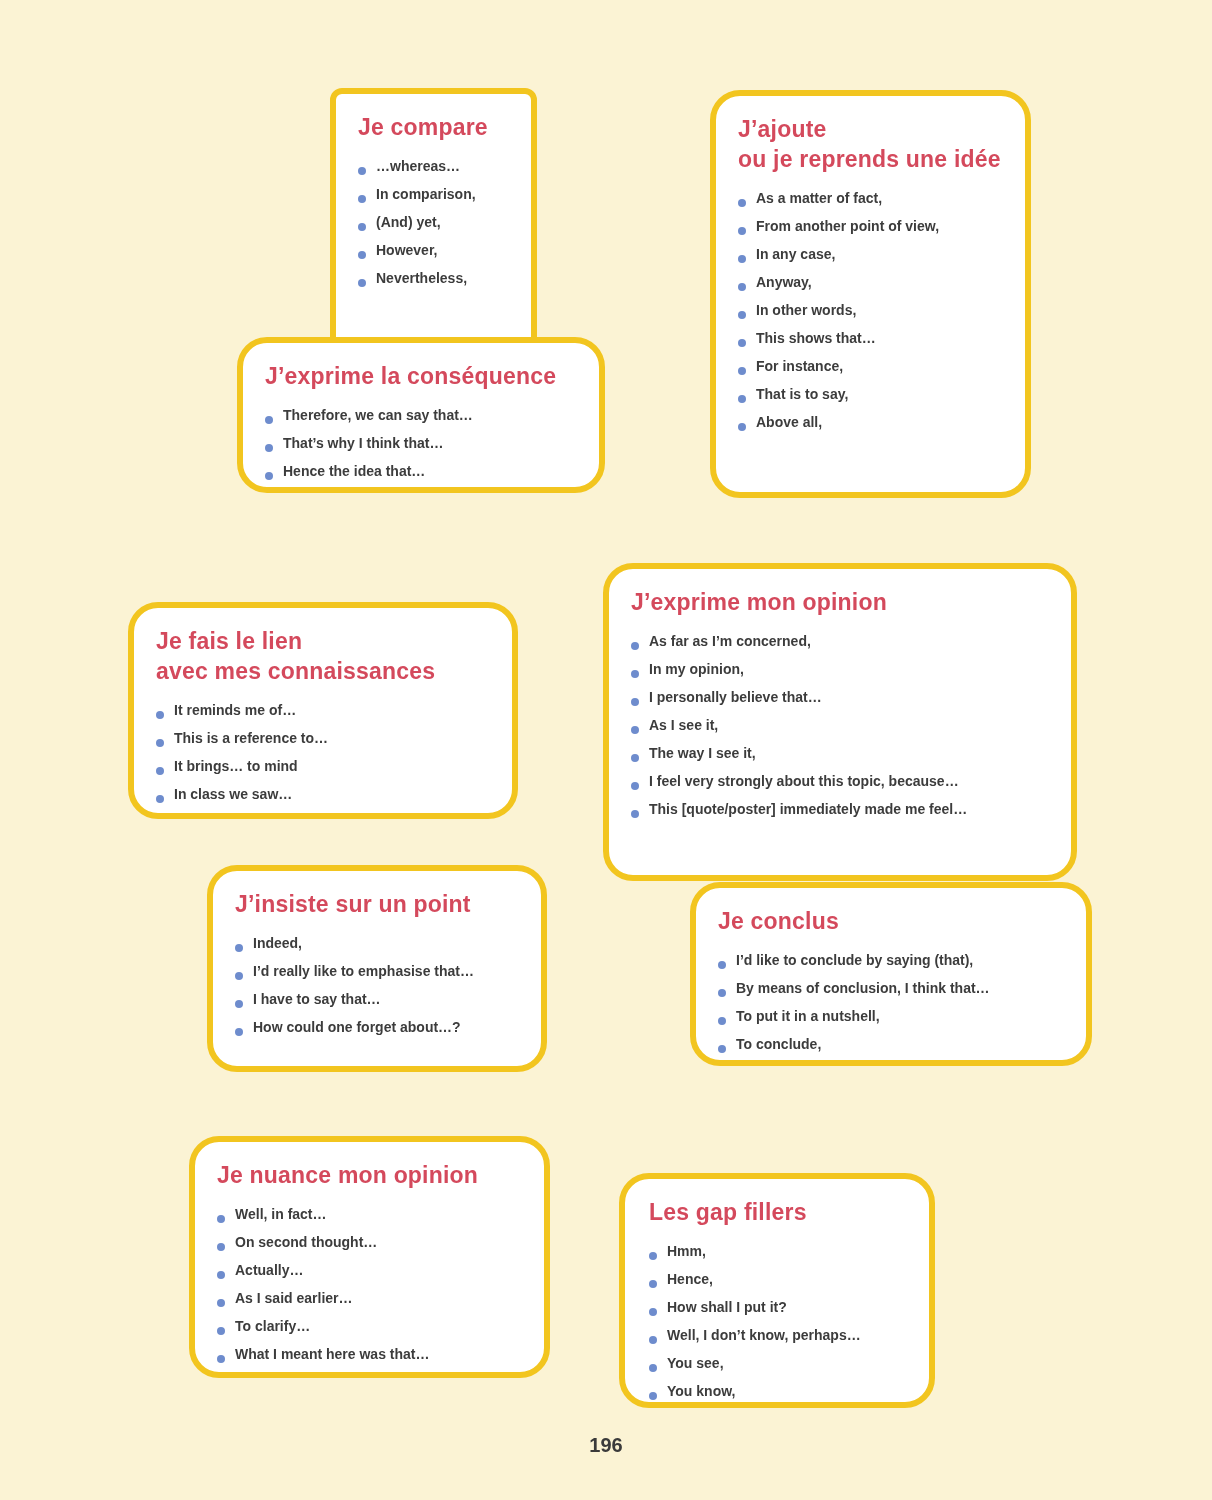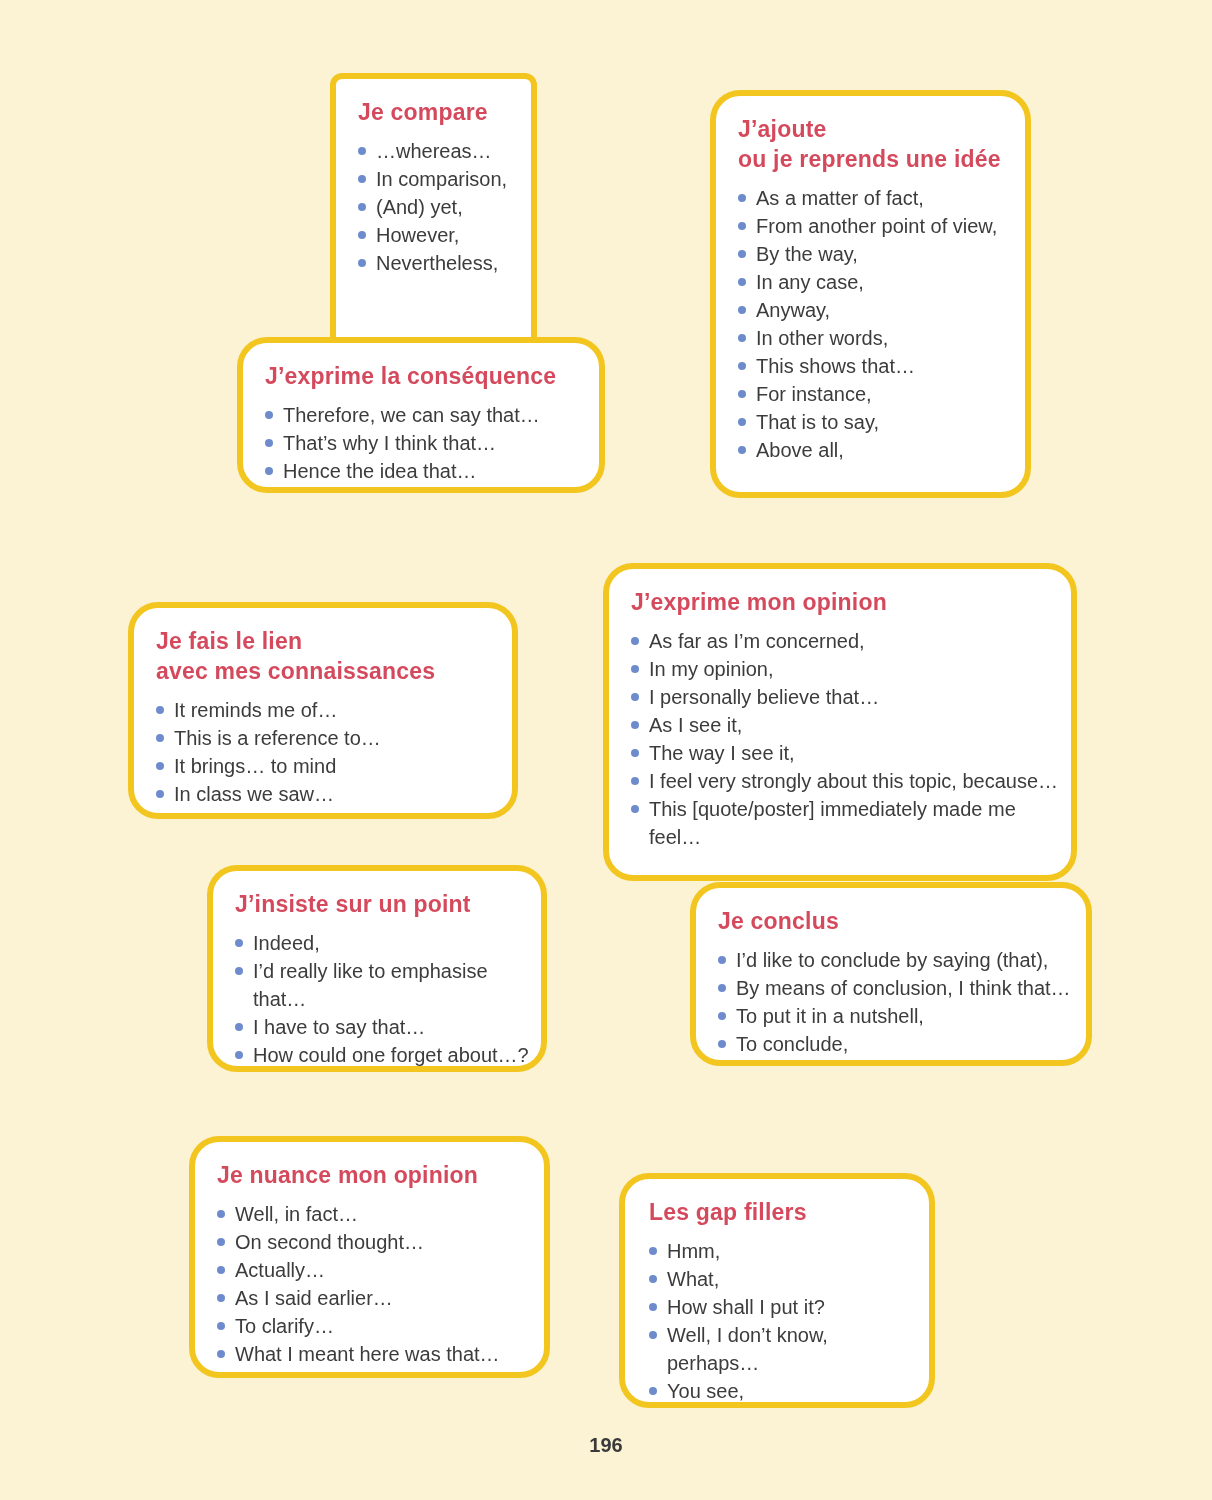--- a/index.html
+++ b/index.html
@@ -32,37 +32,38 @@
     white-space: pre-line;
     letter-spacing: 0.2px;
   }
   .phrase-list {
     list-style: none;
     margin: 0;
     padding: 0;
   }
   .phrase-list li {
     display: flex;
-    align-items: flex-start;
-    font-size: 20px;
+    align-items: center;
+    font-size: 14px;
     line-height: 28px;
     color: var(--body-text, #3c3c3c);
+    font-weight: bold;
   }
   .dot {
     flex: 0 0 8px;
     width: 8px;
     height: 8px;
     margin: 10px 10px 0 0;
     border-radius: 50%;
     background: var(--bullet-dot, #6e8ccd);
   }
   .phrase-text { flex: 1 1 auto; }
 
   
-  .card-1 { left: 330px; top: 73px;  width: 207px; height: 277px; border-radius: 12px; }
+  .card-1 { left: 330px; top: 88px;  width: 207px; height: 277px; border-radius: 12px; }
   .card-2 { left: 710px; top: 90px;  width: 321px; height: 408px; }
   .card-3 { left: 237px; top: 337px; width: 368px; height: 156px; }
   .card-4 { left: 128px; top: 578px; width: 390px; height: 217px; margin-top: 24px; }
   .card-5 { left: 603px; top: 563px; width: 474px; height: 318px; }
   .card-6 { left: 207px; top: 865px; width: 340px; height: 207px; }
   .card-7 { left: 690px; top: 882px; width: 402px; height: 184px; }
   .card-8 { left: 189px; top: 1136px; width: 361px; height: 242px; }
   .card-9 { left: 619px; top: 1173px; width: 316px; height: 235px; padding-left: 24px; }
 
   .page-number {
@@ -114,24 +115,20 @@
         <li>
           <span class="dot"></span>
           <span class="phrase-text">As a matter of fact,</span>
         </li>
         <li>
           <span class="dot"></span>
           <span class="phrase-text">From another point of view,</span>
         </li>
         <li>
           <span class="dot"></span>
-          <span class="phrase-text">By the way,</span>
-        </li>
-        <li>
-          <span class="dot"></span>
           <span class="phrase-text">In any case,</span>
         </li>
         <li>
           <span class="dot"></span>
           <span class="phrase-text">Anyway,</span>
         </li>
         <li>
           <span class="dot"></span>
           <span class="phrase-text">In other words,</span>
         </li>
@@ -305,21 +302,21 @@
 
   <section class="card card-9">
     <h2>Les gap fillers</h2>
     <ul class="phrase-list">
         <li>
           <span class="dot"></span>
           <span class="phrase-text">Hmm,</span>
         </li>
         <li>
           <span class="dot"></span>
-          <span class="phrase-text">What,</span>
+          <span class="phrase-text">Hence,</span>
         </li>
         <li>
           <span class="dot"></span>
           <span class="phrase-text">How shall I put it?</span>
         </li>
         <li>
           <span class="dot"></span>
           <span class="phrase-text">Well, I don’t know, perhaps…</span>
         </li>
         <li>

